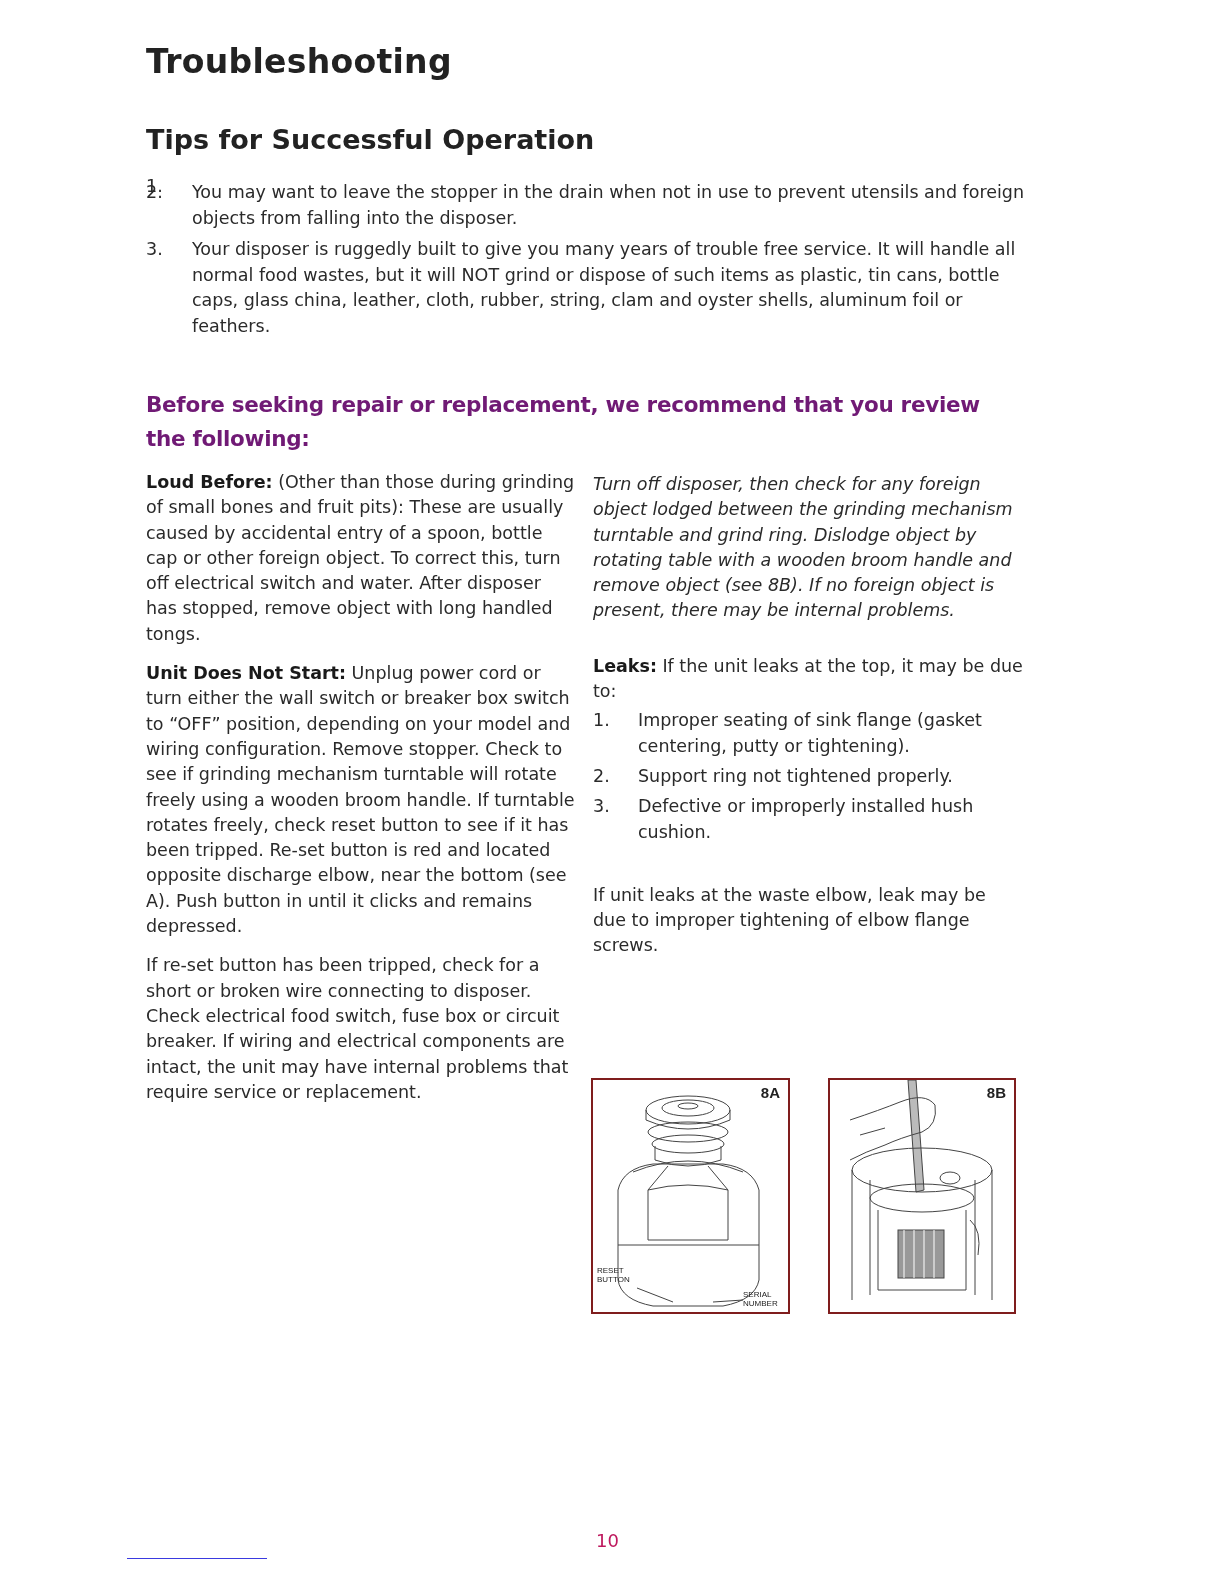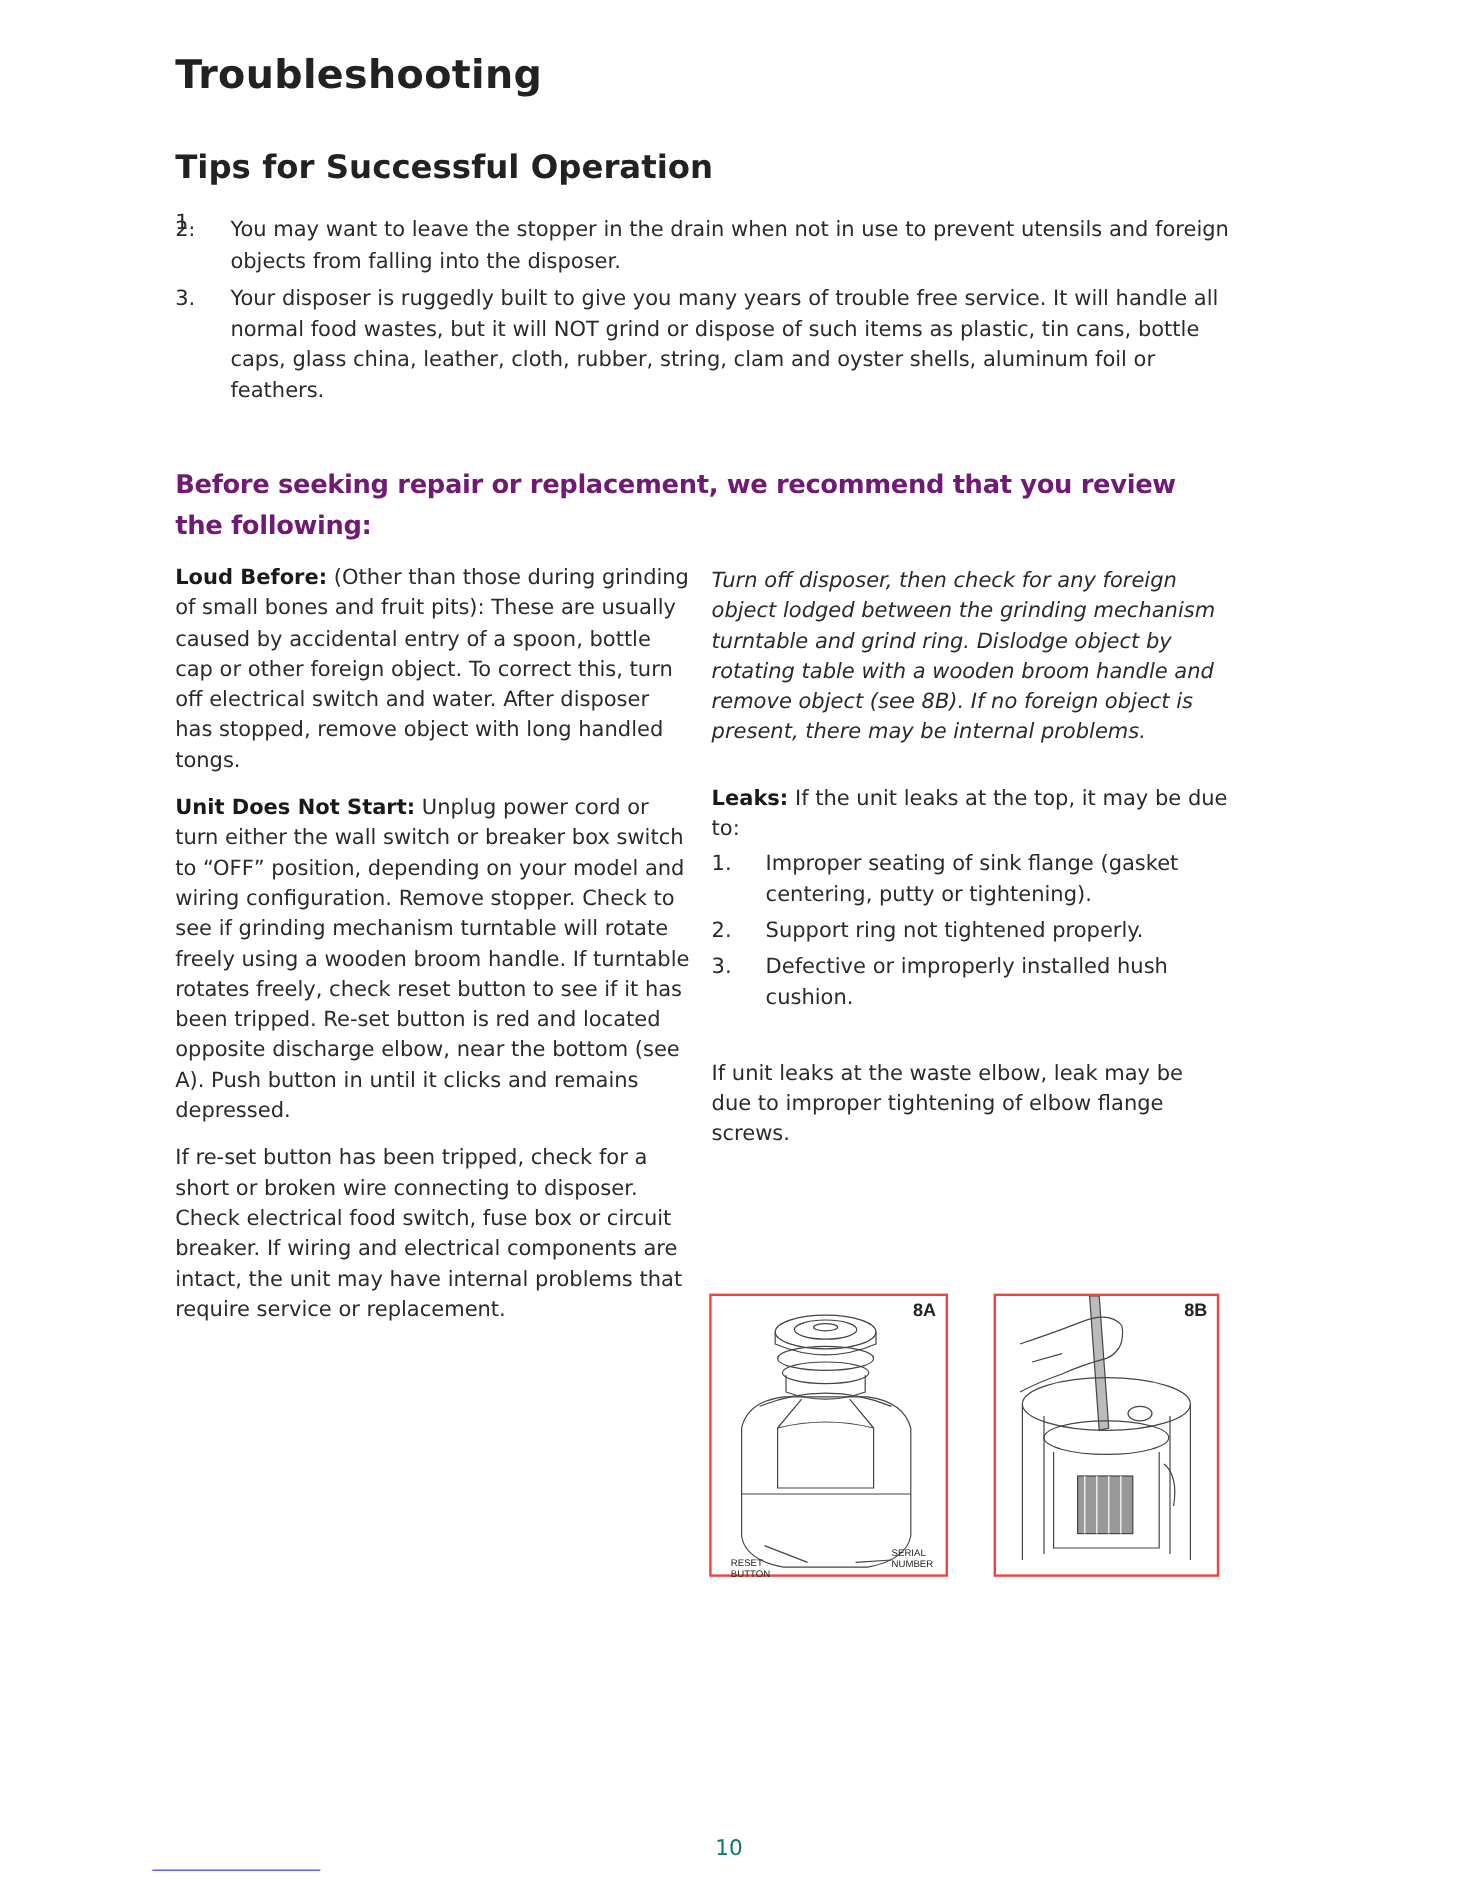--- a/index.html
+++ b/index.html
@@ -17,28 +17,28 @@
     font-size: 21.5px; font-weight: bold; line-height: 34px; color: #701a75; letter-spacing: -0.3px; }
   .col { position: absolute; font-size: 17.5px; line-height: 25.3px; color: #2a2a2a; }
   .col-left { left: 146px; top: 470px; width: 430px; }
   .col-right { left: 593px; top: 472px; width: 430px; }
   .col p { margin: 0 0 14px 0; }
   .lead { font-weight: bold; color: #1a1a1a; }
   .subhead { font-size: 20.5px; font-weight: bold; margin: 0 0 6px 0; color: #222; letter-spacing: -0.3px; }
   ol.leaks { list-style: none; margin: 4px 0 0 0; padding: 0; }
   ol.leaks li { position: relative; padding-left: 45px; margin-bottom: 5px; }
   ol.leaks li .num { position: absolute; left: 0; }
-  .figure { position: absolute; top: 1078px; height: 236px; border: 2px solid #ef4444; background: #fff; box-sizing: border-box; }
+  .figure { position: absolute; top: 1078px; height: 236px; border: 2px solid #7f1d1d; background: #fff; box-sizing: border-box; }
   .fig-a { left: 591px; width: 199px; }
   .fig-b { left: 828px; width: 188px; }
   .fig-label { position: absolute; top: 4px; right: 8px; font-family: "Liberation Sans", sans-serif;
     font-weight: bold; font-size: 15px; color: #222; }
   .callout { position: absolute; font-family: "Liberation Sans", sans-serif; font-size: 8px;
     line-height: 9px; color: #222; text-transform: uppercase; }
-  .page-number { position: absolute; left: 596px; top: 1530px; font-size: 18px; color: #0f766e; }
+  .page-number { position: absolute; left: 596px; top: 1530px; font-size: 18px; color: #be185d; }
   .footer-rule { position: absolute; left: 127px; top: 1558px; width: 140px; height: 1px; background: #3a3ae0; }
   svg { position: absolute; left: 0; top: 0; }
 </style>
 </head>
 <body>
 
 <h1 class="page-title">Troubleshooting</h1>
 
 <h2 class="section-title">Tips for Successful Operation</h2>
 
@@ -105,21 +105,21 @@
       <path d="M25 110 L25 200 Q28 220 60 226 L130 226 Q162 220 166 200 L166 110"></path>
       <path d="M55 110 L55 160 L135 160 L135 110"></path>
       <path d="M55 110 Q95 100 135 110"></path>
       <path d="M75 86 L55 110 M115 86 L135 110"></path>
       <path d="M25 165 L166 165"></path>
       <path d="M44 208 L80 222"></path>
       <path d="M120 222 L150 220"></path>
     </g>
   </svg>
   <span class="fig-label">8A</span>
-  <span class="callout" style="left:16px; top:186px; width:36px;margin-top:32px;">RESET BUTTON</span>
+  <span class="callout" style="left:4px; top:186px; width:36px;">RESET BUTTON</span>
   <span class="callout" style="left:150px; top:210px; width:40px;">SERIAL NUMBER</span>
 </div>
 
 <div class="figure fig-b">
   <svg width="184" height="232" viewBox="0 0 184 232">
     <g fill="none" stroke="#444" stroke-width="1">
       <path d="M78 0 L86 0 L94 110 L86 112 Z" fill="#bbb"></path>
       <path d="M20 40 Q50 30 70 22 Q95 12 105 25 Q108 45 92 52 Q70 58 55 65 Q35 72 20 80"></path>
       <path d="M30 55 L55 48"></path>
       <ellipse cx="92" cy="90" rx="70" ry="22"></ellipse>

